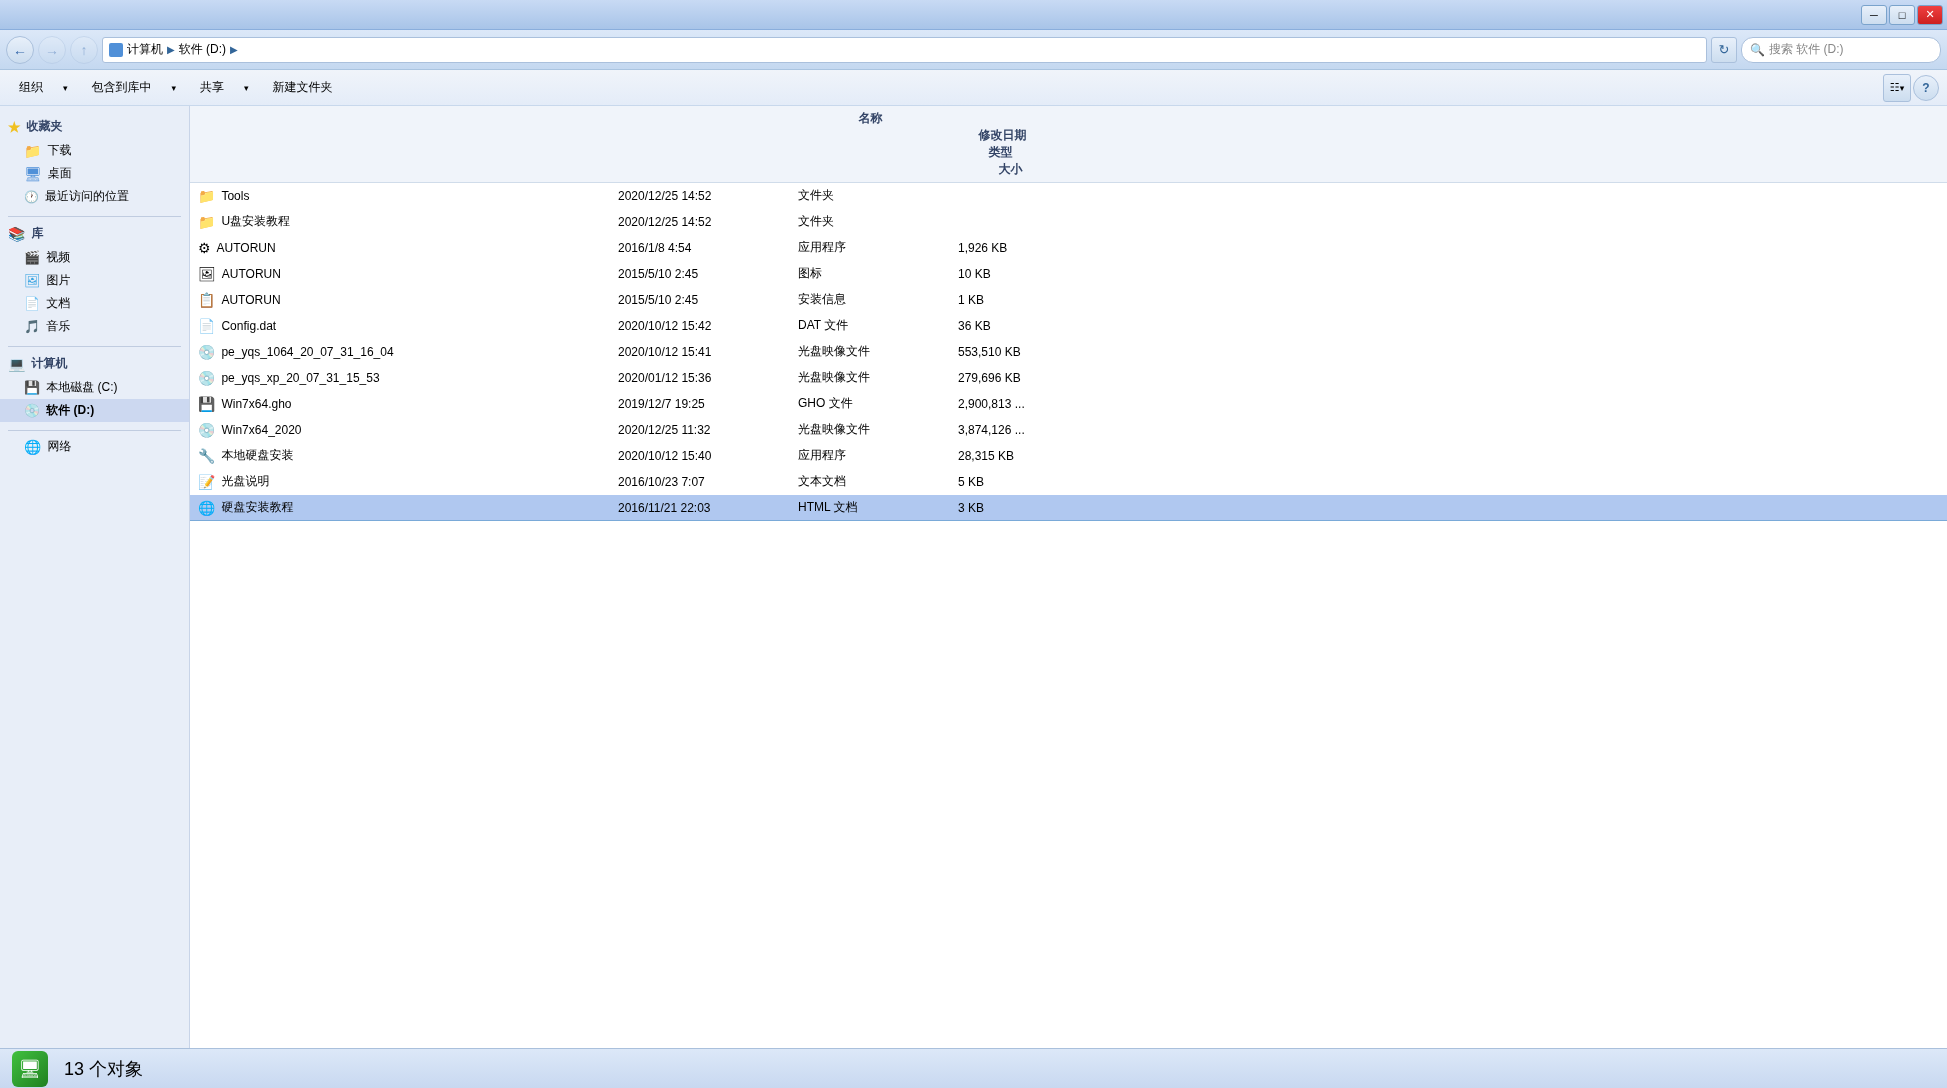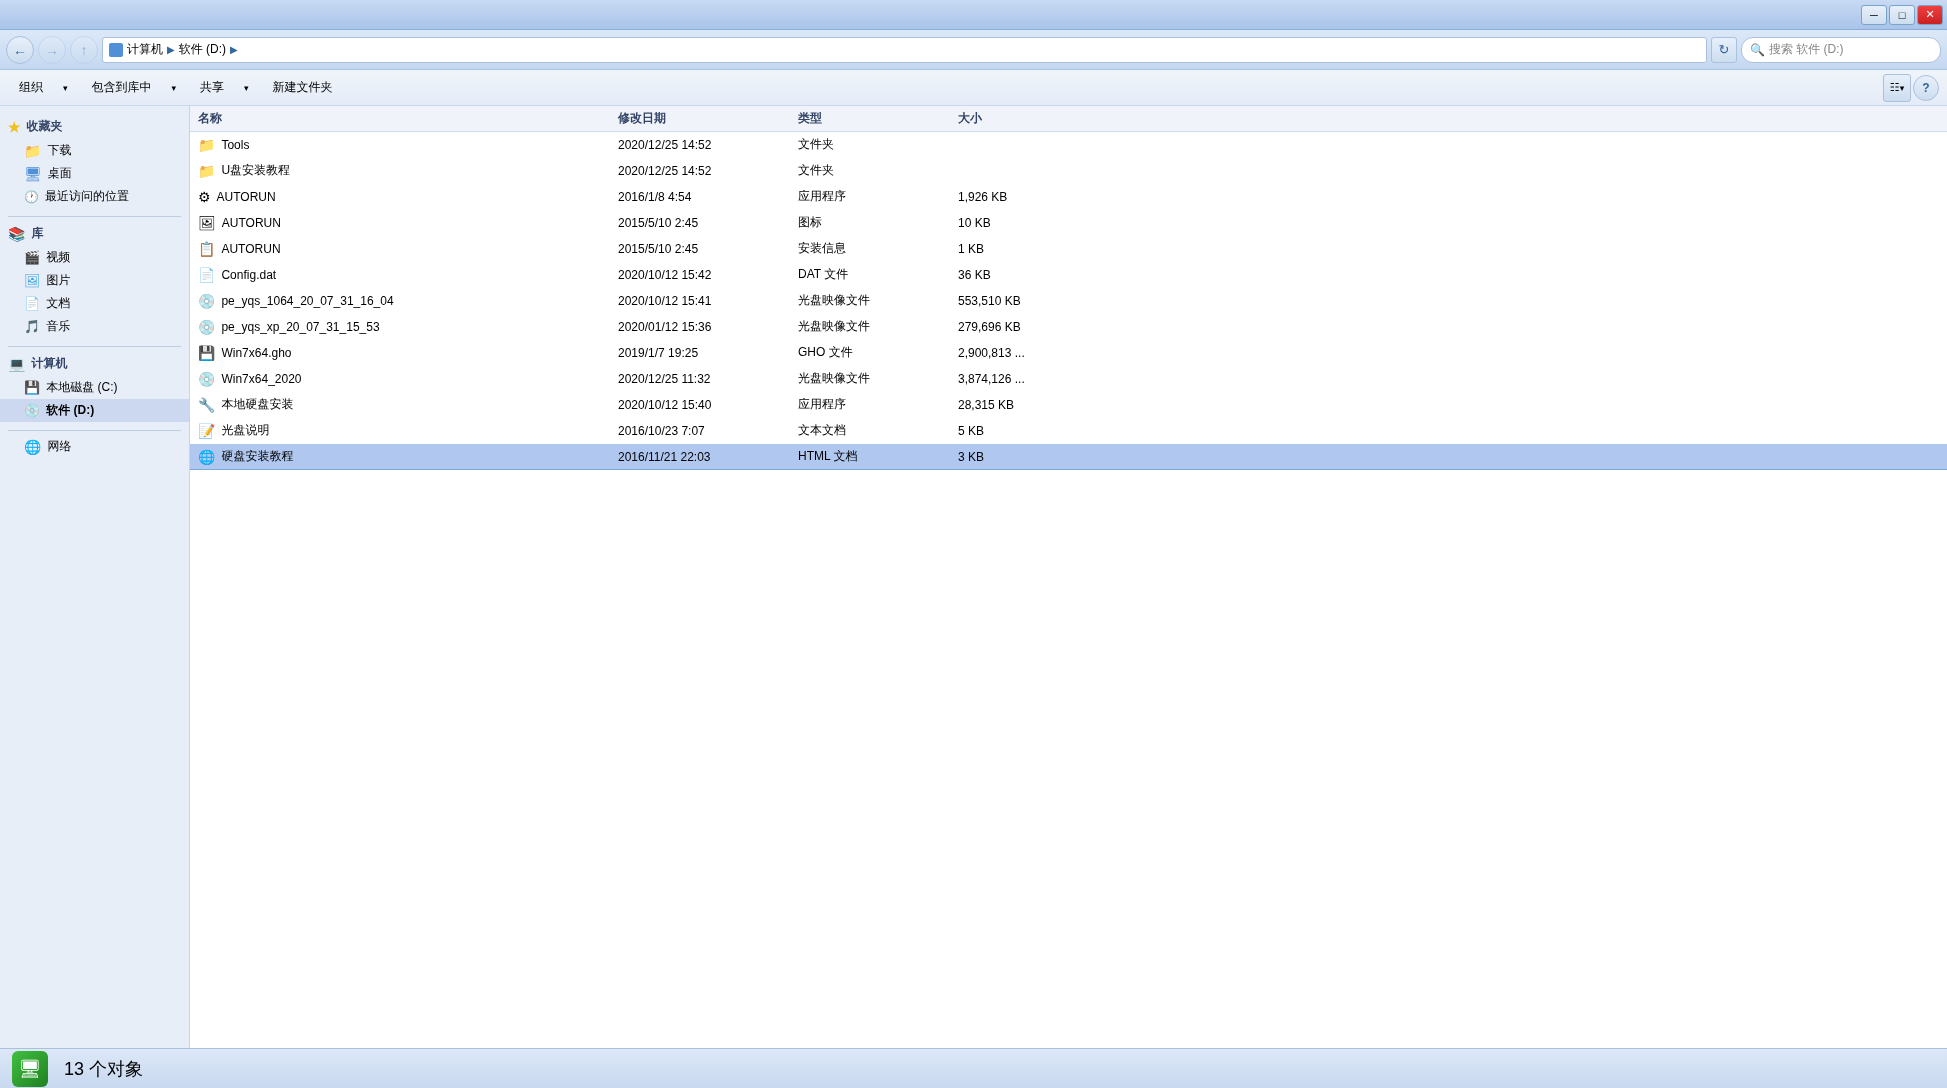--- a/index.html
+++ b/index.html
@@ -226,20 +226,21 @@
     }
     .file-list-header {
       display: flex;
       align-items: center;
       padding: 4px 8px;
       background: #f0f4fa;
       border-bottom: 1px solid #d0dcea;
       font-size: 12px;
       color: #334466;
       font-weight: bold;
+      flex-direction: column;
     }
     .col-name { width: 420px; }
     .col-date { width: 180px; }
     .col-type { width: 160px; }
     .col-size { width: 140px; padding-right: 20px; }
 
     .file-list {
       flex: 1;
       overflow-y: auto;
     }
@@ -493,21 +494,21 @@
     </div>
     <div class="col-date">2020/01/12 15:36</div>
     <div class="col-type">光盘映像文件</div>
     <div class="col-size">279,696 KB</div>
   </div>
         <div class="file-row">
     <div class="col-name">
       <span style="font-size:14px;">💾</span>
       <span>Win7x64.gho</span>
     </div>
-    <div class="col-date">2019/1/7 19:25</div>
+    <div class="col-date">2019/12/7 19:25</div>
     <div class="col-type">GHO 文件</div>
     <div class="col-size">2,900,813 ...</div>
   </div>
         <div class="file-row">
     <div class="col-name">
       <span style="font-size:14px;">💿</span>
       <span>Win7x64_2020</span>
     </div>
     <div class="col-date">2020/12/25 11:32</div>
     <div class="col-type">光盘映像文件</div>

